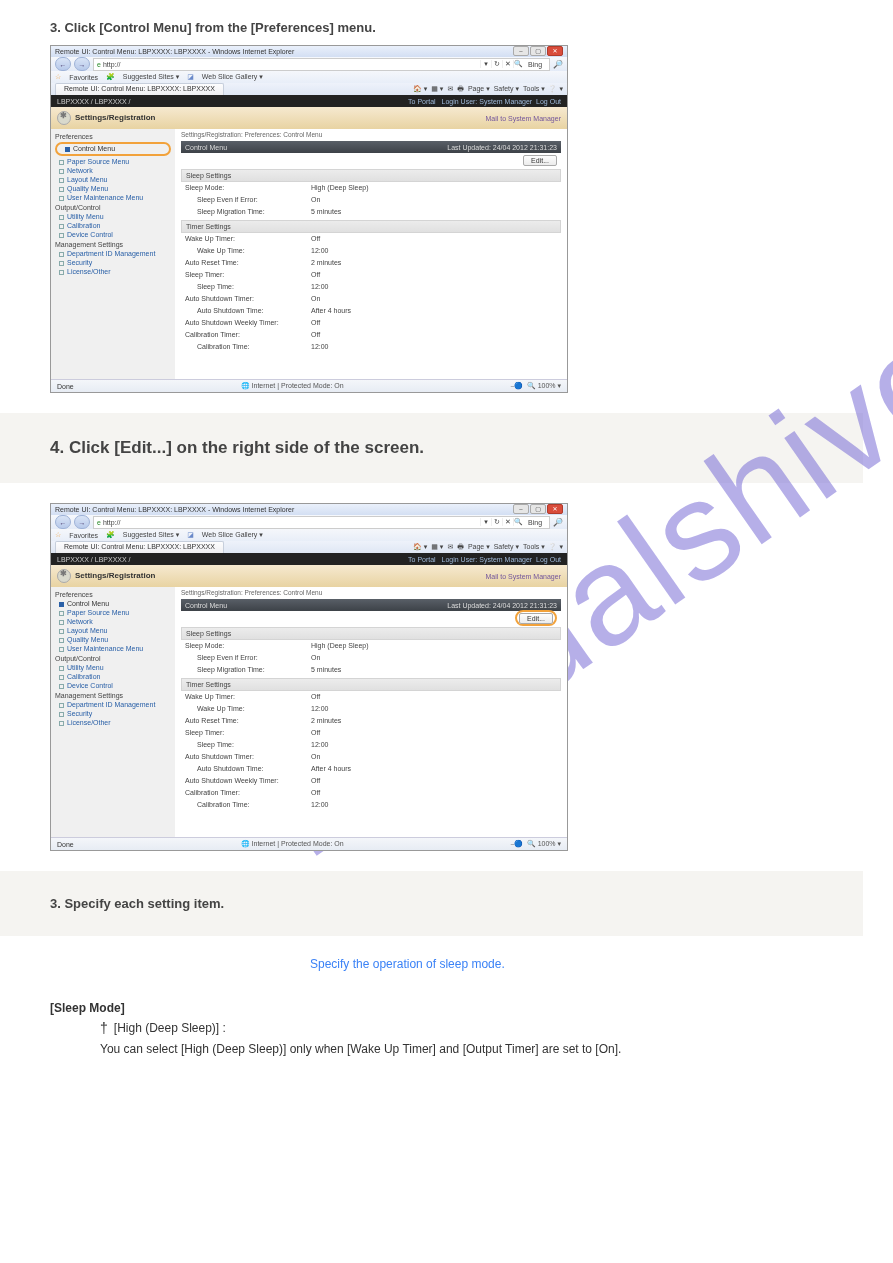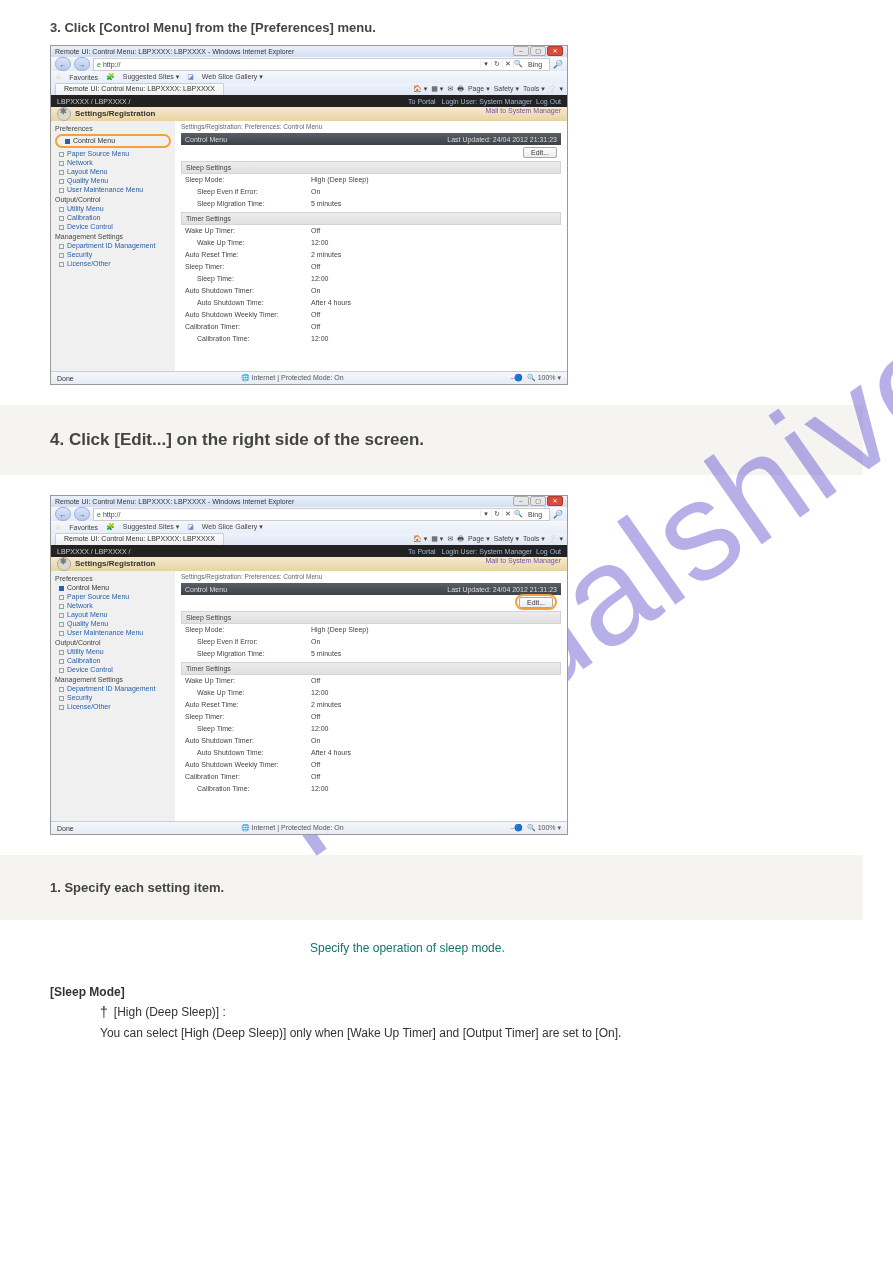--- a/index.html
+++ b/index.html
@@ -26,21 +26,21 @@
   .tab { padding:1px 8px; font-size:7px; background:linear-gradient(#fdfdfe,#efeff2); border:1px solid #c7cfdc; border-bottom:none; border-radius:2px 2px 0 0;}
   .tbrright{ margin-left:auto; display:flex; gap:4px; font-size:7px; align-items:center; color:#444;}
   .tbrright span{display:inline-block;}
   .statusbar{height:12px;background:linear-gradient(#f4f6fa,#e7ecf4);font-size:7px;display:flex;align-items:center;padding:0 6px;border-top:1px solid #ccd;}
   .statusbar .mid{flex:1;text-align:center;color:#555;}
   .statusbar .zoom{color:#555;}
 
   
   .appbar { height:12px; background:#222; color:#ccc; font-size:7px; display:flex; justify-content:space-between; align-items:center; padding:0 6px;}
   .appbar .r{color:#9fb9d9;}
-  .srbar { height:14px; background:linear-gradient(#f6e9d0,#e8d3a2); display:flex; padding:0 6px; font-weight:bold; font-size:8px; color:#333; justify-content:space-between;}
+  .srbar { height:22px; background:linear-gradient(#f6e9d0,#e8d3a2); display:flex; align-items:center; padding:0 6px; font-weight:bold; font-size:8px; color:#333; justify-content:space-between;}
   .srbar .mail{font-weight:normal;color:#72559c;font-size:7px;}
   .gear{display:inline-block;width:12px;height:12px;border-radius:50%;background:#d9d9cc;border:1px solid #aaa;margin-right:4px;vertical-align:middle;position:relative;}
   .gear:after{content:"✱";position:absolute;left:2px;top:-1px;font-size:8px;color:#777;}
 
   .apparea{display:flex; min-height:250px; background:#fff;}
   .side{width:124px;background:#f0f0f0;padding-top:2px;}
   .cat{font-size:7px;color:#444;padding:2px 4px 1px;}
   .nav-item{font-size:7px;color:#2a60a7;padding:1px 4px 1px 16px;position:relative;}
   .nav-item:before{content:"";position:absolute;left:8px;top:3px;width:3px;height:3px;border:1px solid #8aa;}
   .nav-item.sel{color:#333;}
@@ -54,21 +54,21 @@
   .editrow{height:14px;display:flex;justify-content:flex-end;align-items:center;padding:0 4px;}
   .editbtn{font-size:7px;padding:1px 7px;border:1px solid #aaa;background:linear-gradient(#fdfdfd,#ececec);border-radius:2px;}
   .edithilite{border:2px solid #f2a23b;border-radius:8px;padding:1px 2px;}
   .subhdr{height:11px;background:linear-gradient(#ececec,#e0e0e0);border:1px solid #d4d4d4;font-size:7px;padding:0 4px;display:flex;align-items:center;color:#444;margin-top:2px;}
   .kv{display:flex;font-size:7px;color:#444;padding:0 4px;line-height:12px;}
   .kv .k{width:126px;}
   .kv.ind .k{padding-left:12px;width:114px;}
 
   .entry{display:flex;align-items:flex-start;margin:0 0 4px;font-size:12px;line-height:16px;}
   .entry .lbl{width:260px;color:#333;}
-  .entry .desc{flex:1;color:#0f766e;}
+  .entry .desc{flex:1;color:#3b82f6;}
 </style>
 </head>
 <body>
 
 <div class="page" style="position:relative;">
 
 <div class="watermark">manualshive.com</div>
 
 <div class="section">
   <div style="font-size:13px;margin-bottom:10px;font-weight:bold;color:#444;">3. Click [Control Menu] from the [Preferences] menu.</div>
@@ -374,21 +374,21 @@
     </div>
     <div class="statusbar">
       <span>Done</span>
       <span class="mid">🌐 Internet | Protected Mode: On</span>
       <span class="zoom"><span>⎯🔵</span>&nbsp;&nbsp;<span>🔍</span> <span>100%  ▾</span></span>
     </div>
   </div>
 </div>
 
 <div class="section gray">
-  <div style="font-size:13px;font-weight:bold;color:#444;">1. Specify each setting item.</div>
+  <div style="font-size:13px;font-weight:bold;color:#444;">3. Specify each setting item.</div>
 </div>
 
 <div class="section" style="padding-right:40px;">
   <div class="entry">
     <div class="lbl" style="font-weight:bold;margin-top:44px;">[Sleep Mode]</div>
     <div class="desc">Specify the operation of sleep mode.</div>
   </div>
   <div class="entry" style="margin-left:50px;">
     <div class="lbl" style="width:150px;display:flex;align-items:flex-start;">
       <span class="sym" style="font-size:14px;margin-right:6px;">†</span>

